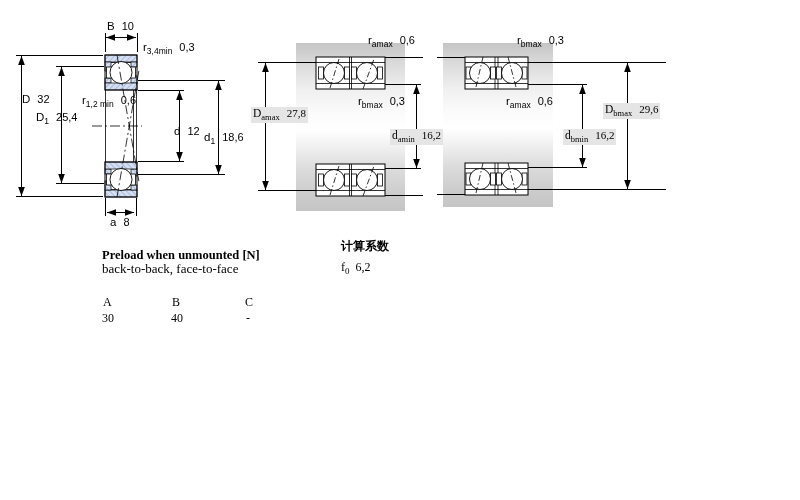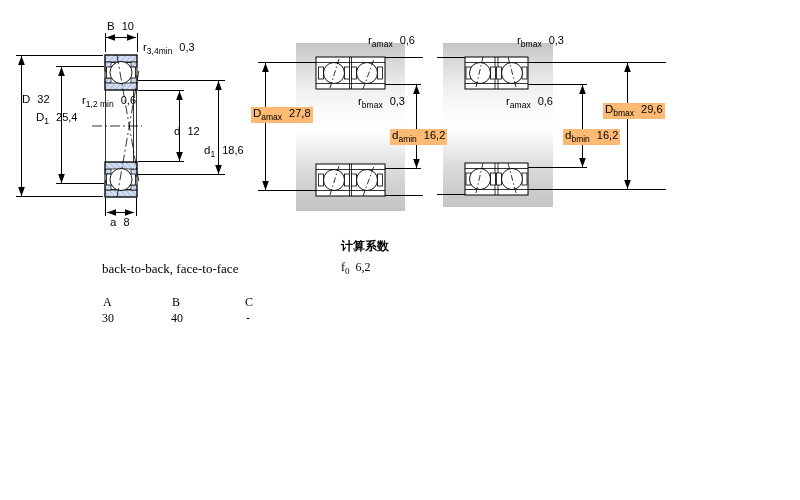--- a/index.html
+++ b/index.html
@@ -3,21 +3,21 @@
 <meta charset="utf-8">
 <style>
   html,body{margin:0;padding:0;background:#fff;}
   #stage{position:relative;width:684px;height:500px;background:#fff;overflow:hidden;
          font-family:"Liberation Sans", sans-serif;color:#000;}
   #drawing{position:absolute;left:0;top:0;}
   .dlabel{position:absolute;font-size:11px;line-height:12px;white-space:nowrap;}
   .dlabel .sym{font-size:11.5px;}
   .dlabel sub{font-size:8.5px;vertical-align:-3px;letter-spacing:0;}
   .dlabel .val{margin-left:7px;}
-  .dlabel.bg{background:#fdba74;padding:0 2px;}
+  .dlabel.bg{background:#e5e5e5;padding:0 2px;font-family:Liberation Serif, serif;}
   .ptitle{position:absolute;left:102px;top:248px;font-size:12.5px;font-weight:bold;
           font-family:"Liberation Serif", serif;}
   .psub{position:absolute;left:102px;top:261px;font-size:13px;
         font-family:"Liberation Serif", serif;}
   .ftitle{position:absolute;left:341px;top:238px;font-size:12px;font-weight:bold;
           font-family:"DejaVu Sans", "Liberation Serif", serif;}
   .f0row{position:absolute;left:341px;top:260px;font-size:12px;
          font-family:"Liberation Serif", serif;}
   .f0row sub{font-size:9px;vertical-align:-3px;}
   .f0row .val{margin-left:6px;}
@@ -183,21 +183,21 @@
   </div>
   <div class="dlabel" style="left:36px;top:111px">
     <span class="sym">D</span><sub>1</sub><span class="val">25,4</span>
   </div>
   <div class="dlabel" style="left:82px;top:94px">
     <span class="sym">r</span><sub>1,2 min</sub><span class="val">0,6</span>
   </div>
   <div class="dlabel" style="left:174px;top:125px">
     <span class="sym">d</span><sub></sub><span class="val">12</span>
   </div>
-  <div class="dlabel" style="left:204px;top:144px">
+  <div class="dlabel" style="left:204px;top:131px">
     <span class="sym">d</span><sub>1</sub><span class="val">18,6</span>
   </div>
   <div class="dlabel" style="left:110px;top:216px">
     <span class="sym">a</span><sub></sub><span class="val">8</span>
   </div>
 
   <div class="dlabel" style="left:368px;top:34px">
     <span class="sym">r</span><sub>amax</sub><span class="val">0,6</span>
   </div>
   <div class="dlabel" style="left:358px;top:95px">
@@ -216,20 +216,21 @@
   <div class="dlabel" style="left:506px;top:95px">
     <span class="sym">r</span><sub>amax</sub><span class="val">0,6</span>
   </div>
   <div class="dlabel bg" style="left:603px;top:103px">
     <span class="sym">D</span><sub>bmax</sub><span class="val">29,6</span>
   </div>
   <div class="dlabel bg" style="left:563px;top:129px">
     <span class="sym">d</span><sub>bmin</sub><span class="val">16,2</span>
   </div>
 
+  <div class="ptitle">Preload when unmounted [N]</div>
   <div class="psub">back-to-back, face-to-face</div>
   <div class="ftitle">计算系数</div>
   <div class="f0row">
     <span>f</span><sub>0</sub><span class="val">6,2</span>
   </div>
 
   <span class="tcell" style="left:103px;top:295px">A</span>
   <span class="tcell" style="left:172px;top:295px">B</span>
   <span class="tcell" style="left:245px;top:295px">C</span>
   <span class="tcell" style="left:102px;top:311px">30</span>

